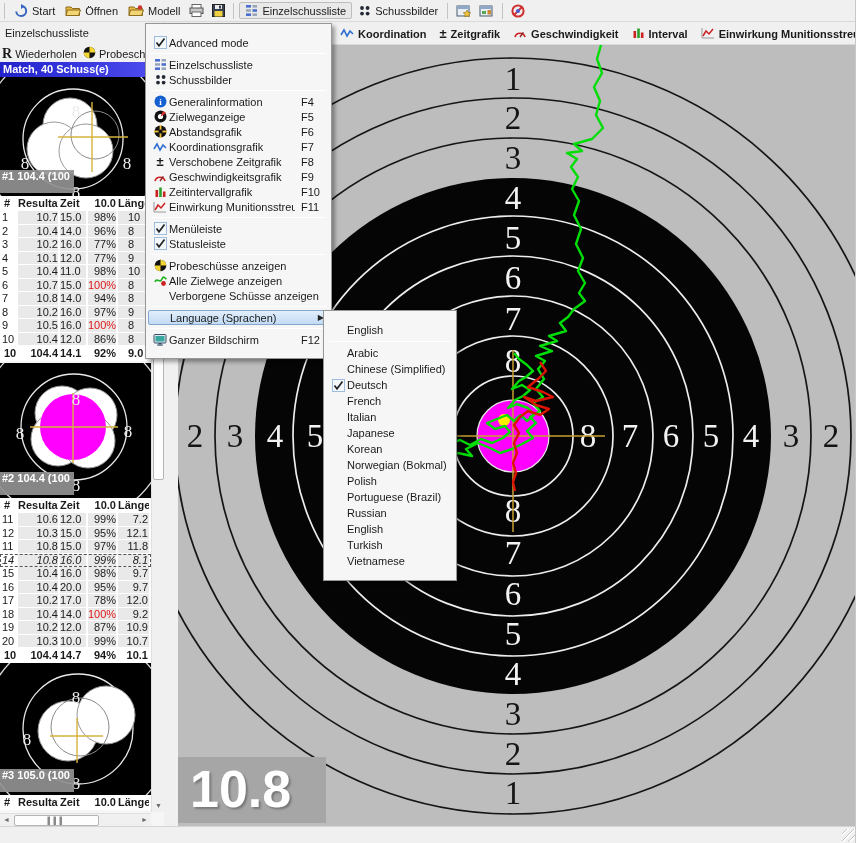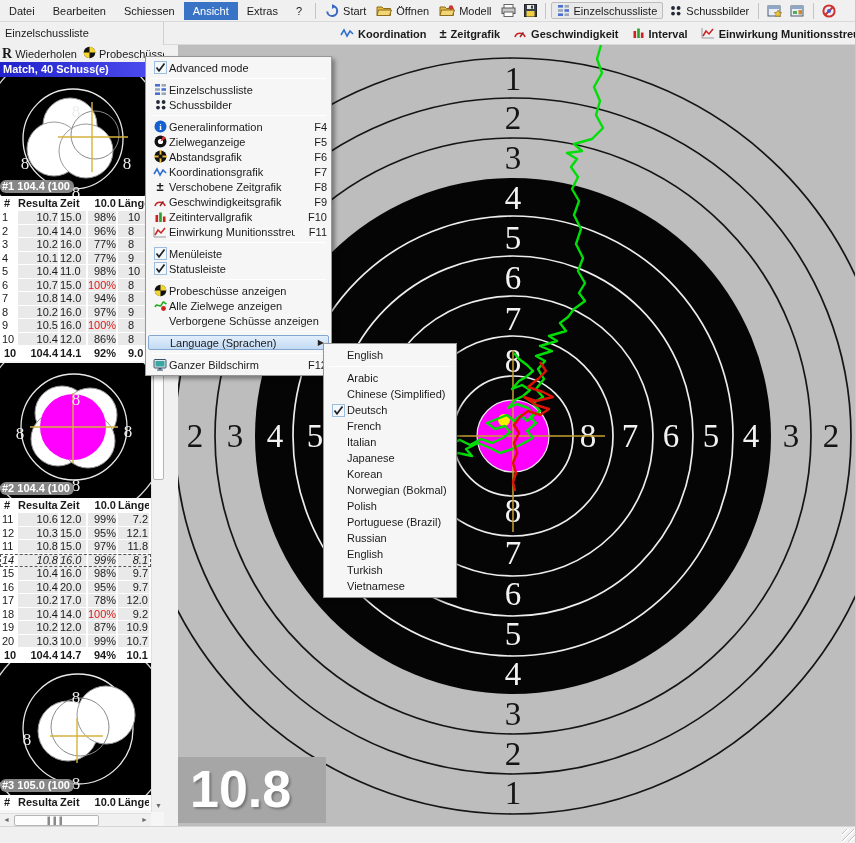--- a/index.html
+++ b/index.html
@@ -41,21 +41,21 @@
   .r-glyph { font-family:"Liberation Serif", serif; font-weight:bold; font-size:14px; line-height:12px; }
   #session-bar {
     position:absolute; left:0; top:17px; width:151px; height:15px;
     background:linear-gradient(90deg,#2222cc,#4b4bee);
     color:#fff; font-weight:bold; padding:1px 0 0 3px;
   }
   .thumb { position:absolute; left:0; width:151px; background:#000; }
   .thumb svg { position:absolute; left:0; top:0; }
   .thumb-label {
     position:absolute; left:0; bottom:3px; background:rgba(145,145,145,.92);
-    color:#fff; font-weight:bold; padding:0 4px 1px 2px; white-space:nowrap;border-radius:6px;
+    color:#fff; font-weight:bold; padding:0 4px 11px 2px; white-space:nowrap;
   }
   .shot-table { position:absolute; left:0; width:151px; background:#fff; }
   .trow { display:flex; height:13.5px; line-height:13.5px; border-bottom:1px solid #fff; }
   .thead .c, .ttotal .c { font-weight:bold; }
   .thead, .ttotal { height:15px; line-height:15px; background:#fff; display:flex; }
   .c { overflow:hidden; white-space:nowrap; }
   .c.n   { width:16px; padding-left:2px; text-align:left; }
   .c.res { width:42px; text-align:right; background:#e9e9e9; border-left:2px solid #fff; }
   .c.zeit{ width:28px; text-align:left; background:#e9e9e9; border-left:2px solid #fff; }
   .c.pct { width:30px; text-align:right; background:#e9e9e9; border-left:2px solid #fff; }
@@ -78,51 +78,37 @@
     color:#fff; font-size:52px; font-weight:bold; line-height:64px; padding-left:12px;
     text-shadow:2px 2px 2px rgba(110,110,110,.8);
   }
   
   #statusbar { position:absolute; left:0; top:826px; width:856px; height:17px; background:#f0f0f0; border-top:1px solid #d5d5d5; z-index:30; }
   #grip { position:absolute; right:1px; bottom:1px; width:13px; height:13px;
     background:repeating-linear-gradient(135deg, transparent 0 3px, #c2c2c2 3px 4px, #fff 4px 5px); }
   
   .dropdown {
     position:absolute; background:#f6f6f6; border:1px solid #979797;
-    box-shadow:3px 3px 4px rgba(0,0,0,.35); padding:3px 1px; z-index:50;margin-top:33px;
+    box-shadow:3px 3px 4px rgba(0,0,0,.35); padding:11px 1px; z-index:50;
   }
   #view-menu { left:145px; top:23px; width:187px; }
   #lang-menu { left:323px; top:310px; width:134px; }
   .mitem { display:flex; align-items:center; height:15px; padding:0 2px 0 3px; margin:0 1px; }
   #lang-menu .mitem { height:16px; }
   .mitem.hl { background:linear-gradient(180deg,#e2eefb,#c2dbf4); border:1px solid #84a7cd; border-radius:2px; }
   .micon { width:18px; min-width:18px; display:flex; justify-content:center; align-items:center; }
   .mlabel { flex:1; white-space:nowrap; overflow:hidden; }
-  .mshort { width:26px; text-align:right; margin-left:6px; }
+  .mshort { width:26px; text-align:left; margin-left:6px; }
   .marrow { font-size:8px; padding-right:2px; color:#222; }
   .msep { height:1px; background:#dadada; border-bottom:1px solid #fff; margin:3px 4px; }
 </style>
 </head>
 <body>
 
 <div id="menubar">
-  <div id="menubar-menus" style="display:flex;align-items:center;">
-
-      <div class="menu-item">Datei</div>
-
-      <div class="menu-item">Bearbeiten</div>
-
-      <div class="menu-item">Schiessen</div>
-
-      <div class="menu-item active">Ansicht</div>
-
-      <div class="menu-item">Extras</div>
-
-      <div class="menu-item">?</div>
-    </div>
   <div class="tb-sep"></div>
   <div class="tb-btn">
     <span class="tb-ic">
         <svg width="14" height="14">
           <path d="M7 2 A5 5 0 1 1 2.2 7.5" fill="none" stroke="#3a68c0" stroke-width="2"></path>
           <path d="M7 0 L11 2.4 L7 5 Z" fill="#3a68c0"></path>
         </svg>
       </span>
     <span>Start</span>
   </div>

